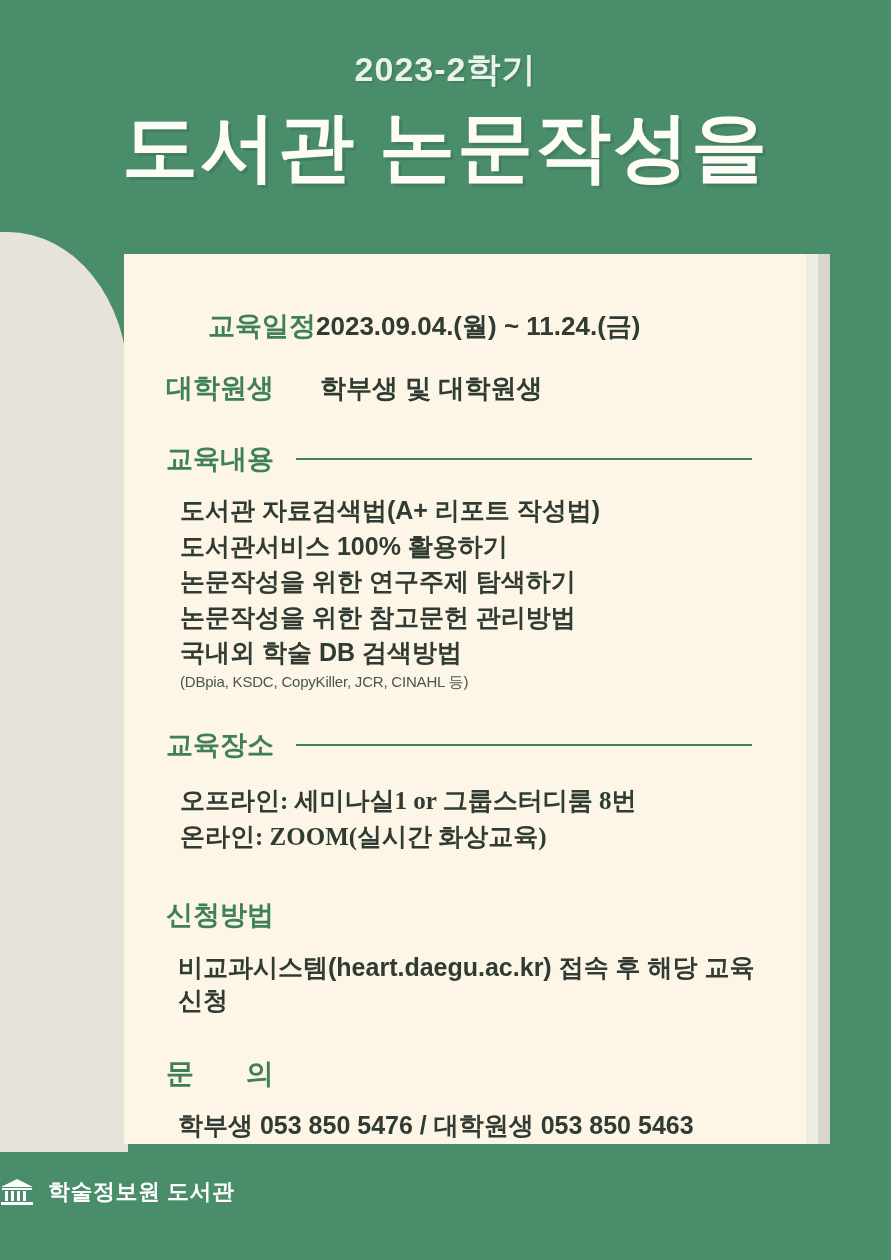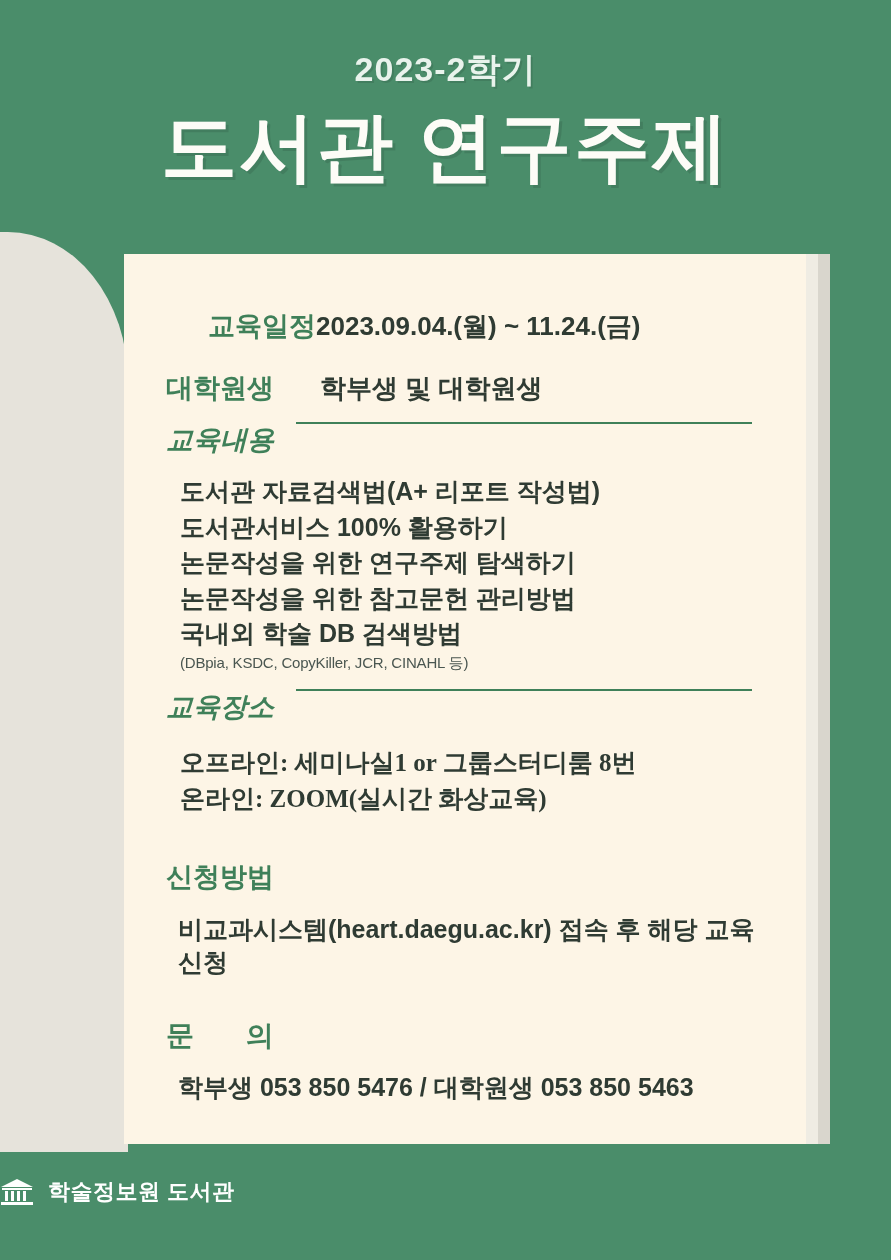--- a/index.html
+++ b/index.html
@@ -114,22 +114,22 @@
 
   .sched { margin-top: 14px; }
   .sched .label { width: 150px; text-align: right; }
 
   .target { margin-top: 26px; }
   .target .label { width: 150px; }
   .target .value { margin-left: 4px; }
 
   .section-head {
     display: flex;
-    margin-top: 16px;
-    font-style: italic;
+    align-items: center;
+    margin-top: 35px;
   }
   .section-head .label { flex: 0 0 auto; }
   .section-head .rule {
     flex: 1 1 auto;
     height: 2px;
     background: #3f8059;
     margin-left: 22px;
     margin-right: 12px;
   }
 
@@ -209,21 +209,21 @@
   }
 </style>
 </head>
 <body>
 
 <div class="page-curl"></div>
 <div class="page-curl-bottom"></div>
 
 <div class="header">
   <div class="semester">2023-2학기</div>
-  <div class="main-title">도서관 연구주제</div>
+  <div class="main-title">도서관 논문작성을</div>
 </div>
 
 <div class="card-shadow2"></div>
 <div class="card-shadow1"></div>
 
 <div class="card">
 
   <div class="row sched">
     <div class="label">교육일정</div>
     <div class="value">2023.09.04.(월) ~ 11.24.(금)</div>

